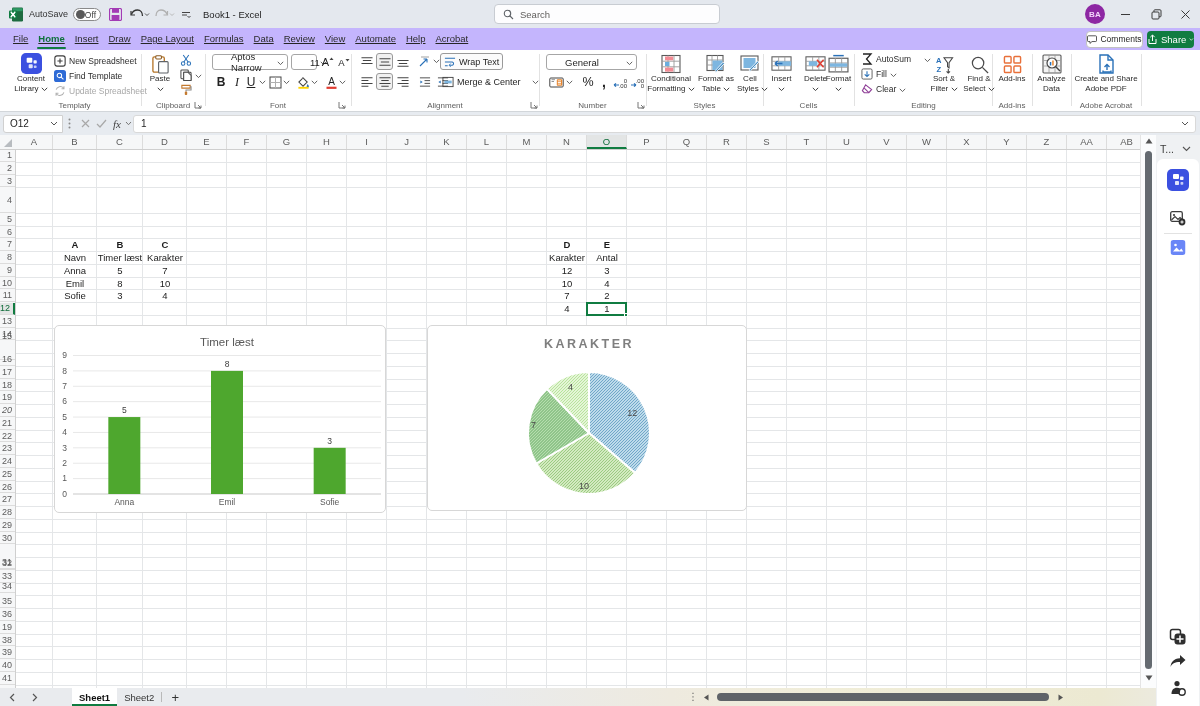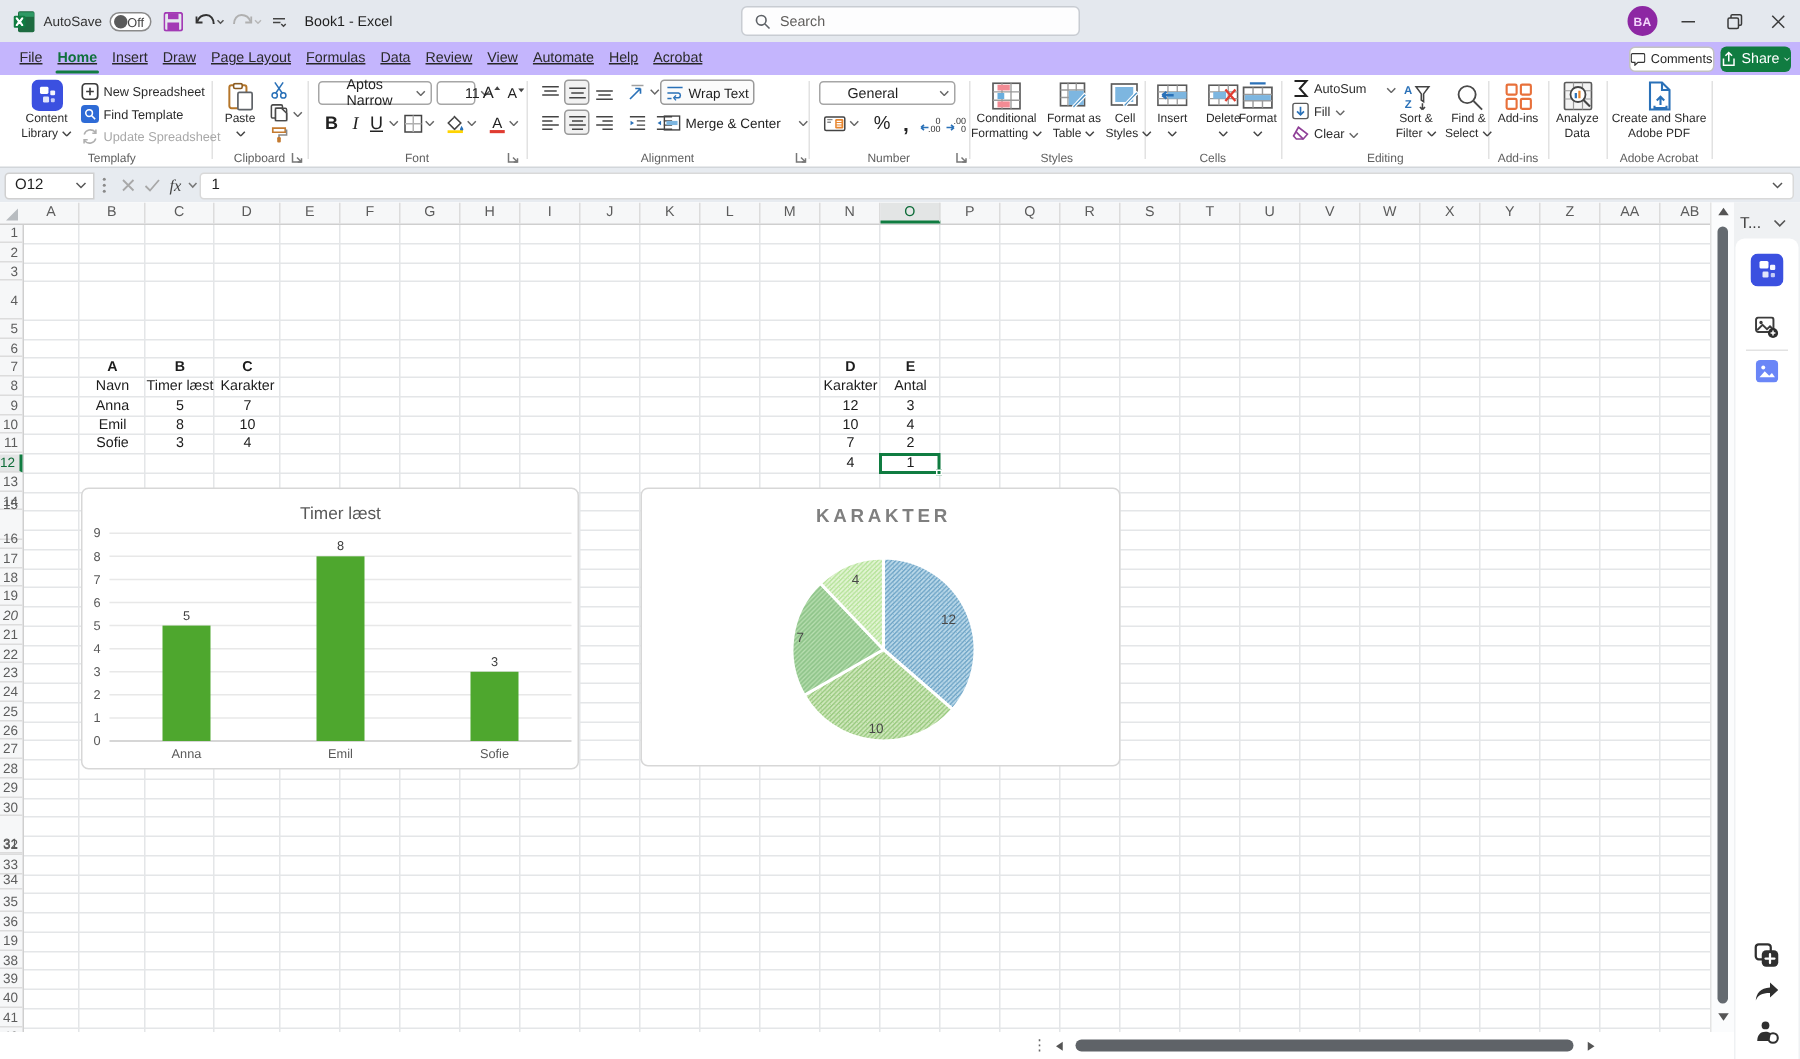--- a/index.html
+++ b/index.html
@@ -1032,20 +1032,39 @@
         </svg>
     </span>
     <div id="vthumb"></div>
     <span class="sarrow" style="left:4px;top:540px">
       <svg width="8" height="6" viewBox="0 0 8 6">
           <path d="M4 5.5 L0.5 0.5 H7.5 Z" fill="#555"></path>
         </svg>
     </span>
   </div>
 
+  <div id="sheettabs">
+    <span class="navarr">
+      <svg width="6" height="9" viewBox="0 0 6 9">
+          <path d="M5 1 L1.5 4.5 L5 8" fill="none" stroke="#555" stroke-width="1.2"></path>
+        </svg>
+    </span>
+    <span class="navarr">
+      <svg width="6" height="9" viewBox="0 0 6 9">
+          <path d="M1 1 L4.5 4.5 L1 8" fill="none" stroke="#555" stroke-width="1.2"></path>
+        </svg>
+    </span>
+    <span style="width:26px"></span>
+    <span id="sheet-tabs-holder" style="display:flex">
+        <span class="stab active">Sheet1</span>
+        <span class="stab">Sheet2</span>
+      </span>
+    <span class="stabsep"></span>
+    <span id="addsheet">+</span>
+  </div>
   <span id="hscroll-dots">⋮</span>
   <div id="hscroll">
     <span class="sarrow" style="left:0;top:4px">
       <svg width="6" height="7" viewBox="0 0 6 7">
           <path d="M5.5 0.5 L1 3.5 L5.5 6.5 Z" fill="#555"></path>
         </svg>
     </span>
     <div id="hthumb"></div>
     <span class="sarrow" style="left:355px;top:4px">
       <svg width="6" height="7" viewBox="0 0 6 7">

